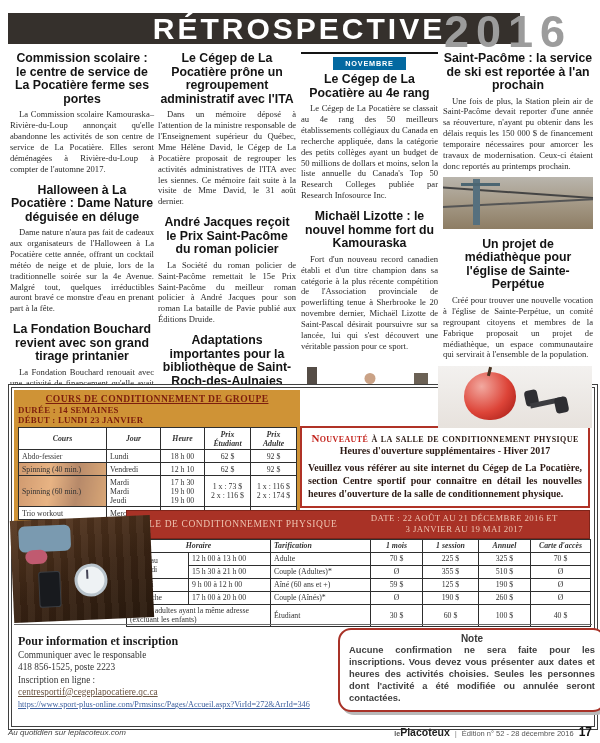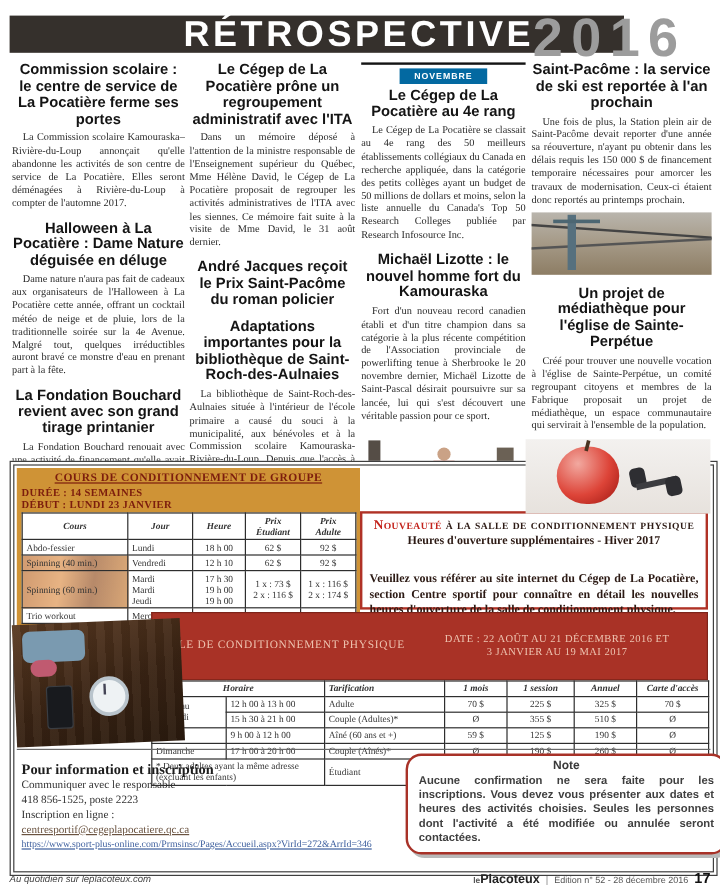--- a/index.html
+++ b/index.html
@@ -68,27 +68,27 @@
   .photo-cell{background:
       linear-gradient(rgba(255,240,225,.38),rgba(255,240,225,.38)),
       linear-gradient(100deg,#b5672c 0%,#d98e4a 35%,#8a4a20 65%,#c27a35 100%);
     color:#1d1d1d;}
 
   .nouveaute-box{position:absolute;left:288px;top:38px;width:290px;height:82px;border:2px solid #b03226;
     box-sizing:border-box;padding:4px 6px;background:#fff;}
   .nv-line1{text-align:center;font-weight:bold;font-variant:small-caps;font-size:11px;color:#2c1a14;letter-spacing:.4px;}
   .nv-word{color:#c3231c;}
   .nv-line2{text-align:center;font-weight:bold;font-size:10px;color:#2c1a14;margin-top:1px;}
-  .nv-para{margin-top:20px;font-weight:bold;font-size:10px;line-height:1.3;color:#2c1a14;text-align:justify;}
+  .nv-para{margin-top:5px;font-weight:bold;font-size:10px;line-height:1.3;color:#2c1a14;text-align:justify;}
 
   .gym-box{position:absolute;left:114px;top:122px;width:464px;}
   .gym-header{display:flex;background:#a93226;color:#eec3b0;border:1.5px solid #7e241a;}
   .gym-header .gh-title{flex:0 0 46%;display:flex;align-items:center;justify-content:center;
     font-size:9.5px;letter-spacing:.6px;text-align:center;}
-  .gym-header .gh-date{flex:1;font-size:8.8px;letter-spacing:.4px;text-align:center;padding:16px 2px;white-space:pre-line;line-height:1.3;}
+  .gym-header .gh-date{flex:1;font-size:8.8px;letter-spacing:.4px;text-align:center;padding:2px 2px;white-space:pre-line;line-height:1.3;}
   .gym-table{width:100%;border:1.5px solid #2e2e2e;table-layout:fixed;background:#fff;}
   .gym-table th,.gym-table td{border:1px solid #2e2e2e;font-size:7.8px;padding:1.5px 3px;color:#333;}
   .gym-table th{font-style:italic;font-weight:bold;text-align:center;}
   .gym-table td.c{text-align:center;}
   .red-text{color:#c0392b;}
 
   .contact{position:absolute;left:6px;top:246px;width:318px;}
   .contact-title{font-weight:bold;font-size:12px;color:#1d1d1d;}
   .contact-line{font-size:9.3px;color:#333;line-height:1.32;}
   .contact a{text-decoration:underline;}
@@ -138,20 +138,21 @@
     <div class="headline">Halloween à La Pocatière : Dame Nature déguisée en déluge</div>
     <div class="body-text">Dame nature n'aura pas fait de cadeaux aux organisateurs de l'Halloween à La Pocatière cette année, offrant un cocktail météo de neige et de pluie, lors de la traditionnelle soirée sur la 4e Avenue. Malgré tout, quelques irréductibles auront bravé ce monstre d'eau en prenant part à la fête.</div>
     <div class="headline">La Fondation Bouchard revient avec son grand tirage printanier</div>
     <div class="body-text">La Fondation Bouchard renouait avec une activité de financement qu'elle avait cessée en 1998, soit un grand tirage printanier. Le tirage d'un crédit-auto de 20 000 $ aura lieu le 6 mai 2017 lors de la Goulée de l'amitié et de la reconnaissance. Kamouraska Chrysler est le partenaire de la Fondation pour cette activité.</div>
   </div>
 
   <div class="col col2">
     <div class="headline first">Le Cégep de La Pocatière prône un regroupement administratif avec l'ITA</div>
     <div class="body-text">Dans un mémoire déposé à l'attention de la ministre responsable de l'Enseignement supérieur du Québec, Mme Hélène David, le Cégep de La Pocatière proposait de regrouper les activités administratives de l'ITA avec les siennes. Ce mémoire fait suite à la visite de Mme David, le 31 août dernier.</div>
     <div class="headline">André Jacques reçoit le Prix Saint-Pacôme du roman policier</div>
+    <div class="body-text">La Société du roman policier de Saint-Pacôme remettait le 15e Prix Saint-Pacôme du meilleur roman policier à André Jacques pour son roman La bataille de Pavie publié aux Éditions Druide.</div>
     <div class="headline">Adaptations importantes pour la bibliothèque de Saint-Roch-des-Aulnaies</div>
     <div class="body-text">La bibliothèque de Saint-Roch-des-Aulnaies située à l'intérieur de l'école primaire a causé du souci à la municipalité, aux bénévoles et à la Commission scolaire Kamouraska-Rivière-du-Loup. Depuis que l'accès à la porte a été changé suite à des rénovations, la situation s'est complexifiée et n'a pas fait l'affaire de tous.</div>
   </div>
 
   <div class="col col3">
     <div class="month-rule"></div>
     <div class="month-label">NOVEMBRE</div>
     <div class="headline first">Le Cégep de La Pocatière au 4e rang</div>
     <div class="body-text">Le Cégep de La Pocatière se classait au 4e rang des 50 meilleurs établissements collégiaux du Canada en recherche appliquée, dans la catégorie des petits collèges ayant un budget de 50 millions de dollars et moins, selon la liste annuelle du Canada's Top 50 Research Colleges publiée par Research Infosource Inc.</div>
     <div class="headline">Michaël Lizotte : le nouvel homme fort du Kamouraska</div>

